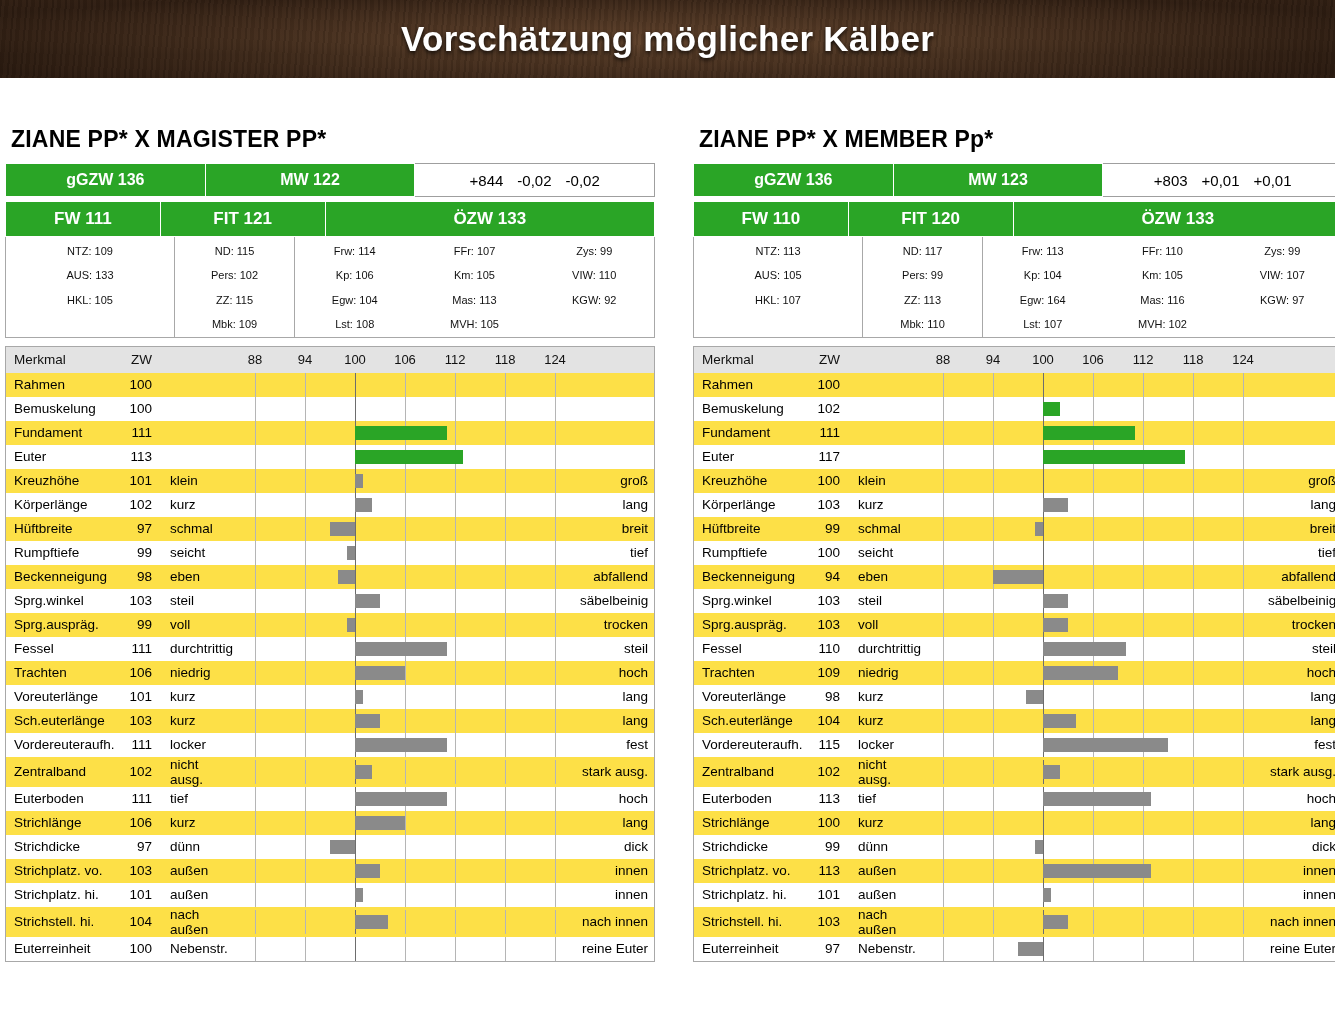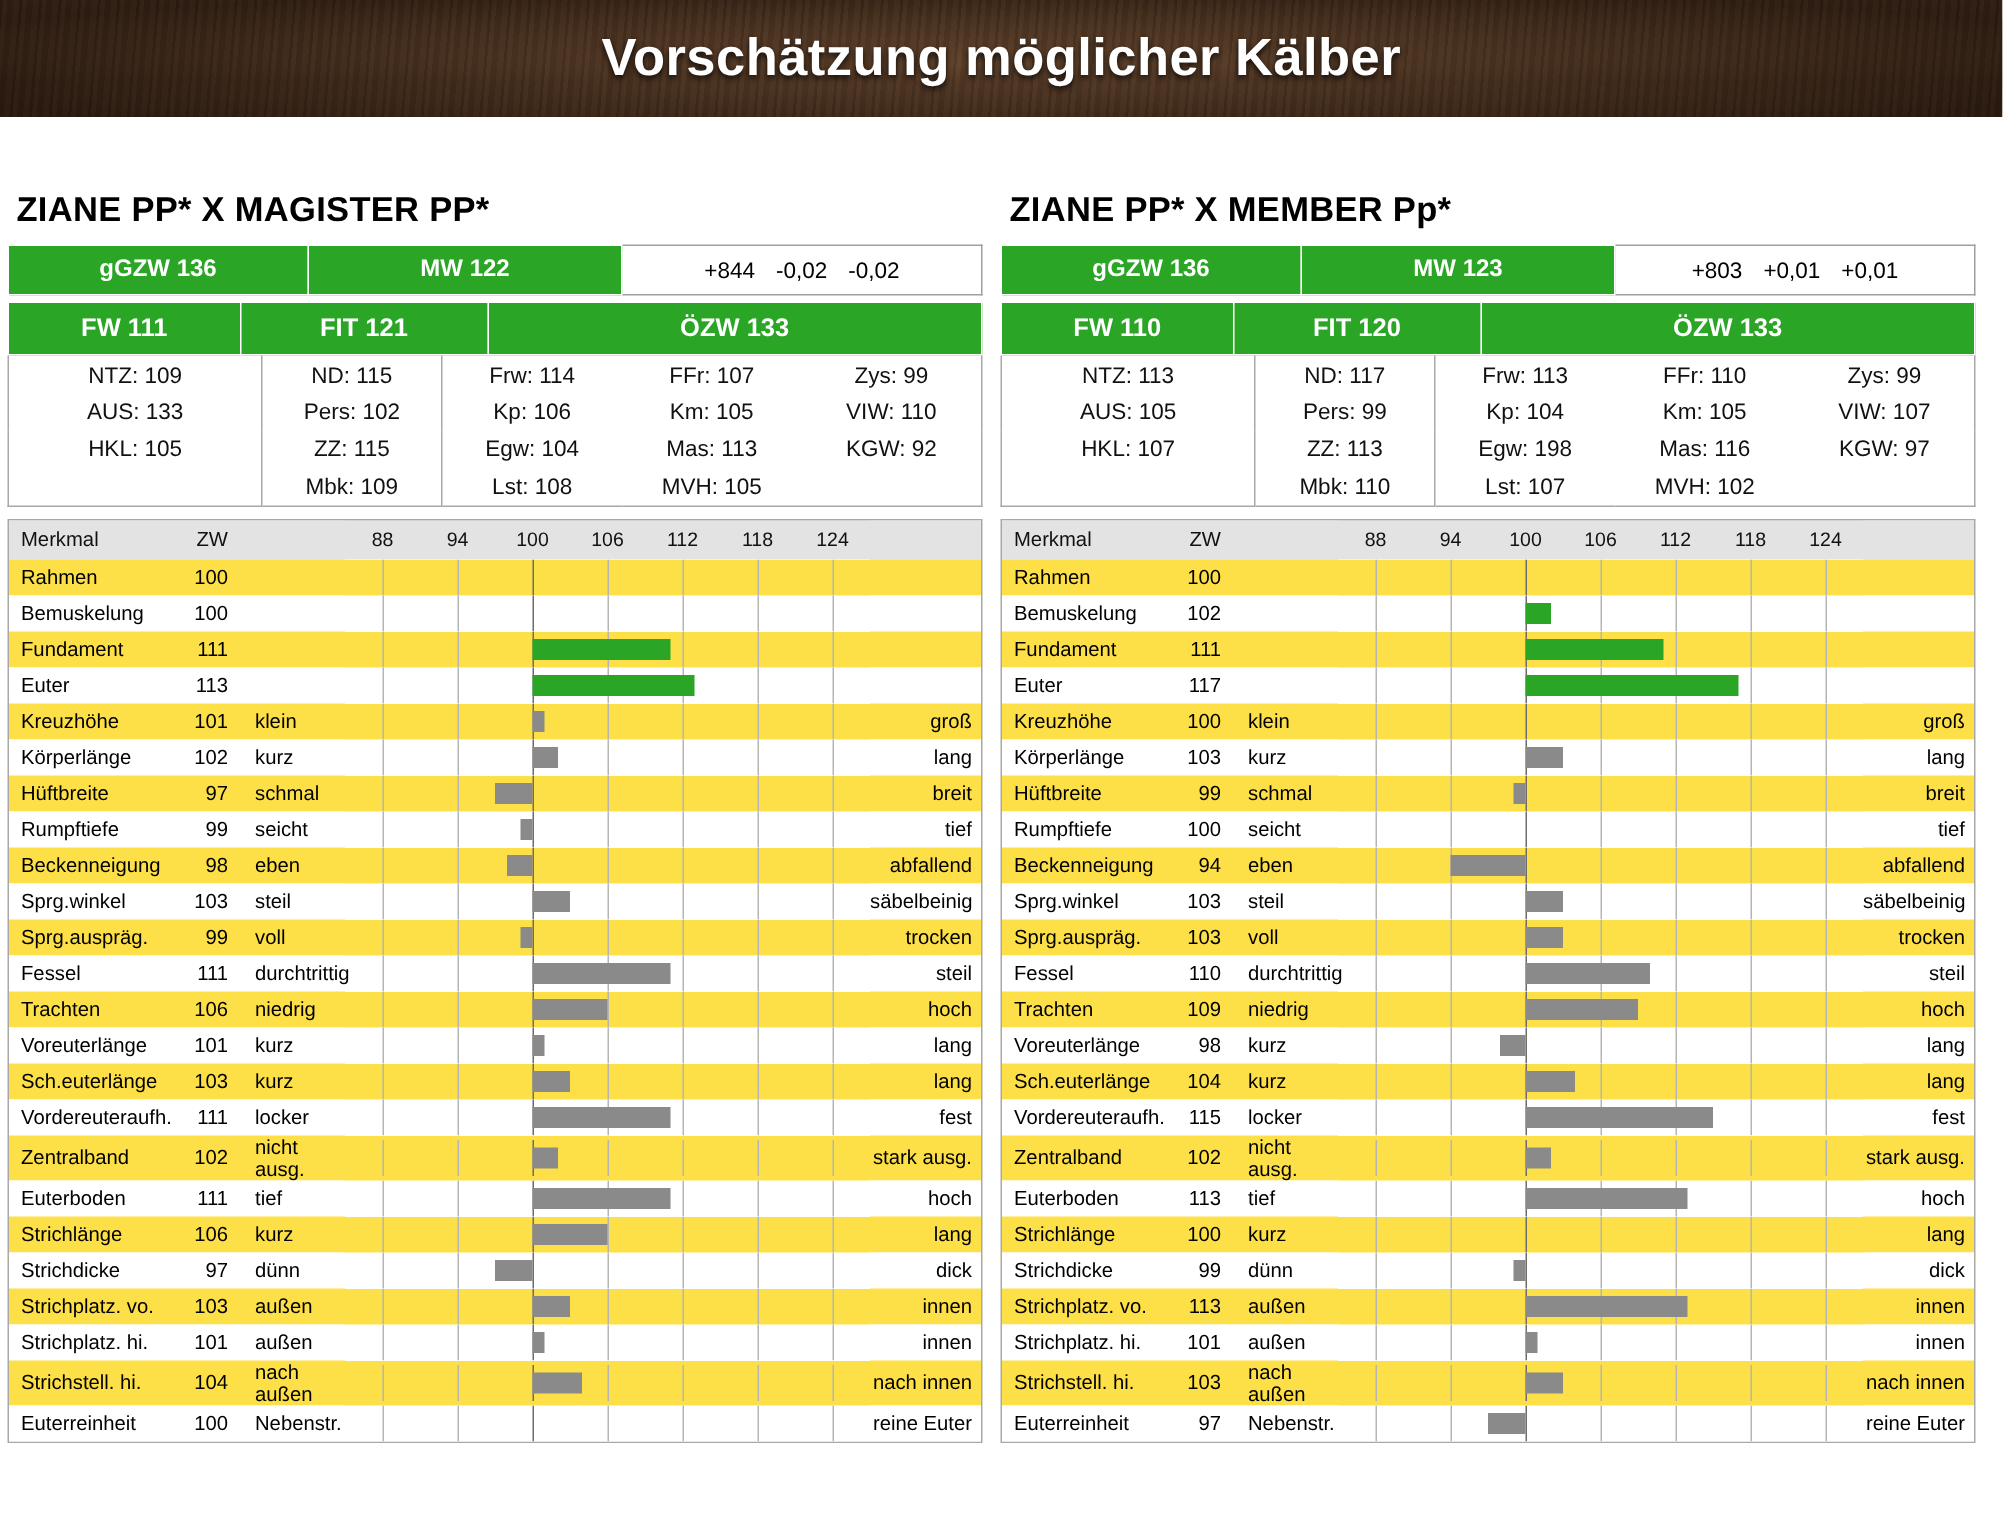--- a/index.html
+++ b/index.html
@@ -46,21 +46,21 @@
     letter-spacing: 0.3px;
     text-shadow: 0 2px 4px rgba(0,0,0,0.8);
   }
 
   
   .panels {
     position: absolute;
     top: 78px; left: 0;
     width: 1335px;
     display: flex;
-    gap: 12px;
+    gap: 38px;
     padding: 0 5px;
   }
   .panel { width: 650px; }
 
   .panel-title {
     font-size: 23px;
     font-weight: bold;
     color: #000;
     margin: 48px 0 10px 6px;
     letter-spacing: 0.2px;
@@ -105,21 +105,21 @@
     background: #2aa526;
     color: #ffffff;
     font-weight: bold;
     font-size: 17px;
     text-align: center;
     height: 35px;
   }
   .detail-table {
     width: 650px;
     border-collapse: collapse;
-    font-size: 15px;
+    font-size: 11px;
     border: 1px solid #a8a8a8;
     border-top: none;
   }
   .detail-table td {
     height: 25px;
     text-align: center;
     color: #111;
     border: none;
   }
   .detail-table td.sep { border-right: 1px solid #a8a8a8; }
@@ -735,21 +735,21 @@
             <tr>
               <td class="sep" style="width:155px">AUS: 105</td>
               <td class="sep" style="width:110px">Pers: 99</td>
               <td class="" style="width:110px">Kp: 104</td>
               <td class="" style="width:110px">Km: 105</td>
               <td class="" style="width:110px">VIW: 107</td>
             </tr>
             <tr>
               <td class="sep" style="width:155px">HKL: 107</td>
               <td class="sep" style="width:110px">ZZ: 113</td>
-              <td class="" style="width:110px">Egw: 198</td>
+              <td class="" style="width:110px">Egw: 164</td>
               <td class="" style="width:110px">Mas: 116</td>
               <td class="" style="width:110px">KGW: 97</td>
             </tr>
             <tr>
               <td class="sep" style="width:155px"></td>
               <td class="sep" style="width:110px">Mbk: 110</td>
               <td class="" style="width:110px">Lst: 107</td>
               <td class="" style="width:110px">MVH: 102</td>
               <td class="" style="width:110px"></td>
             </tr>

